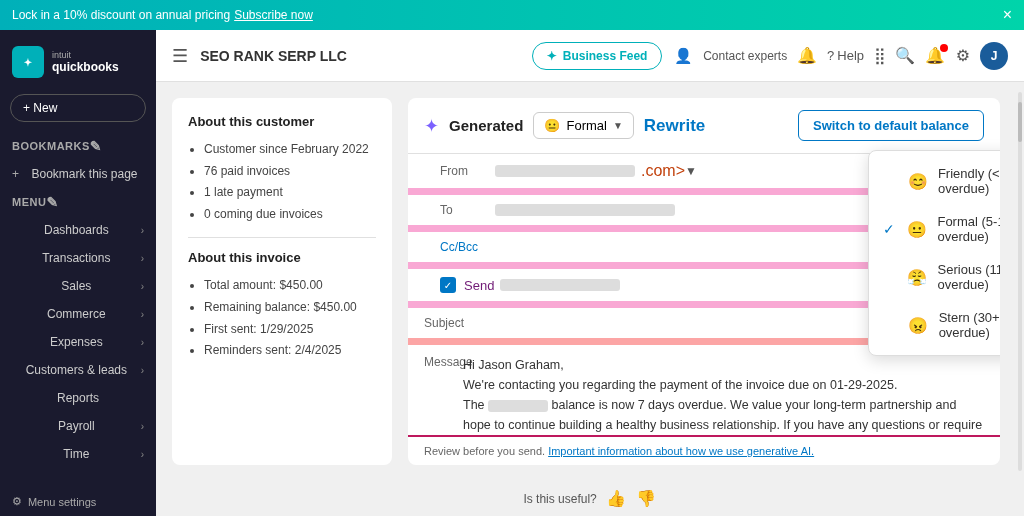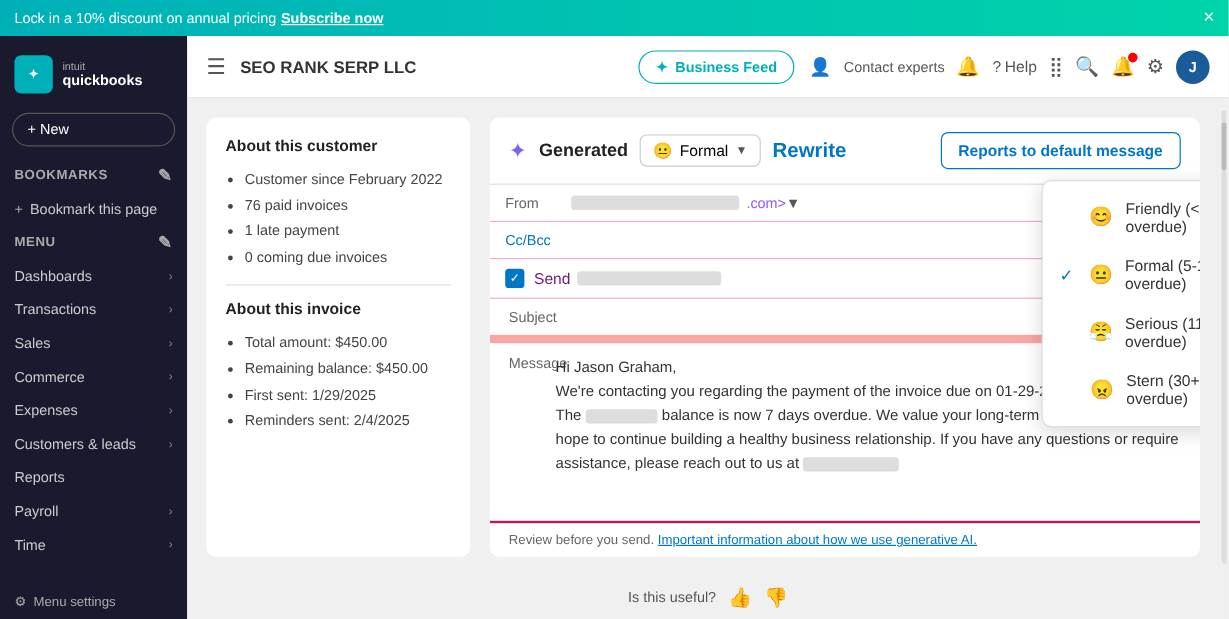--- a/index.html
+++ b/index.html
@@ -12,21 +12,21 @@
       color: white;
       text-align: center;
       padding: 6px 12px;
       font-size: 12px;
       display: flex;
       align-items: center;
       justify-content: center;
       gap: 4px;
       flex-shrink: 0;
     }
-    .top-banner a { color: white; font-weight: 700; text-align: center; }
+    .top-banner a { color: white; font-weight: 400; text-align: center; }
     .banner-close { margin-left: auto; cursor: pointer; font-size: 16px; color: white; }
 
     
     .main-layout { display: flex; flex: 1; overflow: hidden; }
 
     
     .sidebar {
       width: 156px;
       background: #1a1a2e;
       color: white;
@@ -65,39 +65,38 @@
       font-size: 12px;
       cursor: pointer;
       display: flex;
       align-items: flex-end;
       gap: 6px;
     }
 
     .sidebar-section-header {
       display: flex;
       align-items: center;
-      justify-content: space-between;
       padding: 6px 12px;
       font-size: 11px;
       font-weight: 600;
       color: #aaa;
       letter-spacing: 0.5px;
     }
     .section-edit { color: #aaa; font-size: 14px; cursor: pointer; }
 
     .sidebar-item {
       display: flex;
       align-items: center;
       justify-content: space-between;
       padding: 7px 12px;
       font-size: 12px;
       color: #ccc;
       cursor: pointer;
     }
-    .sidebar-item-label { flex: 1; }
+    .sidebar-item-label { flex: 1; text-align: center; }
     .sidebar-chevron { font-size: 10px; color: #888; }
 
     .sidebar-footer {
       margin-top: auto;
       padding: 8px 12px;
       font-size: 11px;
       color: #aaa;
       display: flex;
       align-items: center;
       gap: 6px;
@@ -247,22 +246,22 @@
     }
     .tone-check { color: #0077c5; font-size: 14px; width: 16px; }
     .tone-emoji { font-size: 16px; }
 
     
     .form-area { flex: 1; display: flex; flex-direction: column; overflow: hidden; }
 
     .form-row {
       display: flex;
       align-items: center;
-      border-bottom: 1px solid #f9a8d4;
-      padding: 8px 13px;
+      border-bottom: 7px solid #f9a8d4;
+      padding: 8px 32px;
       flex-shrink: 0;
     }
     .form-label { width: 55px; font-size: 12px; color: #666; flex-shrink: 0; }
     .form-select-icon { color: #555; font-size: 12px; cursor: pointer; }
 
     .cc-bcc-label { color: #0077c5; font-size: 12px; cursor: pointer; }
     .send-checkbox {
       width: 16px;
       height: 16px;
       background: #0077c5;
@@ -481,21 +480,21 @@
           <span class="ai-icon">✦</span>
           <span class="generated-label">Generated</span>
 
           <div class="tone-dropdown">
             <span>😐</span>
             <span>Formal</span>
             <span class="tone-chevron">▼</span>
           </div>
 
           <button class="rewrite-btn">Rewrite</button>
-          <button class="switch-btn">Reports to default message</button>
+          <button class="switch-btn">Switch to default balance</button>
         </div>
 
         <div class="tone-menu">
           <div class="tone-menu-item">
             <span class="tone-check"></span>
             <span class="tone-emoji">😊</span>
             <span>Friendly (&lt;5 days overdue)</span>
           </div>
           <div class="tone-menu-item">
             <span class="tone-check">✓</span>
@@ -511,24 +510,28 @@
             <span class="tone-check"></span>
             <span class="tone-emoji">😠</span>
             <span>Stern (30+ days overdue)</span>
           </div>
         </div>
 
         <div class="form-area">
           <div class="form-row">
             <span class="form-label">From</span>
             <span class="blurred" style="width:140px;"></span>
-            <span style="margin-left:6px;font-size:12px;color:#8b5cf6;">.com&gt;</span>
+            <span style="margin-left:6px;font-size:16px;color:#c2410c;">.com&gt;</span>
             <span class="form-select-icon">▼</span>
           </div>
 
+          <div class="form-row">
+            <span class="form-label">To</span>
+            <span class="blurred" style="width:180px;"></span>
+          </div>
 
           <div class="form-row">
             <span class="cc-bcc-label">Cc/Bcc</span>
           </div>
 
           <div class="form-row">
             <div class="send-checkbox">✓</div>
             <span style="margin-left:8px;font-size:13px;color:#701a75;">Send</span>
             <span class="blurred" style="width:120px;margin-left:6px;"></span>
           </div>

